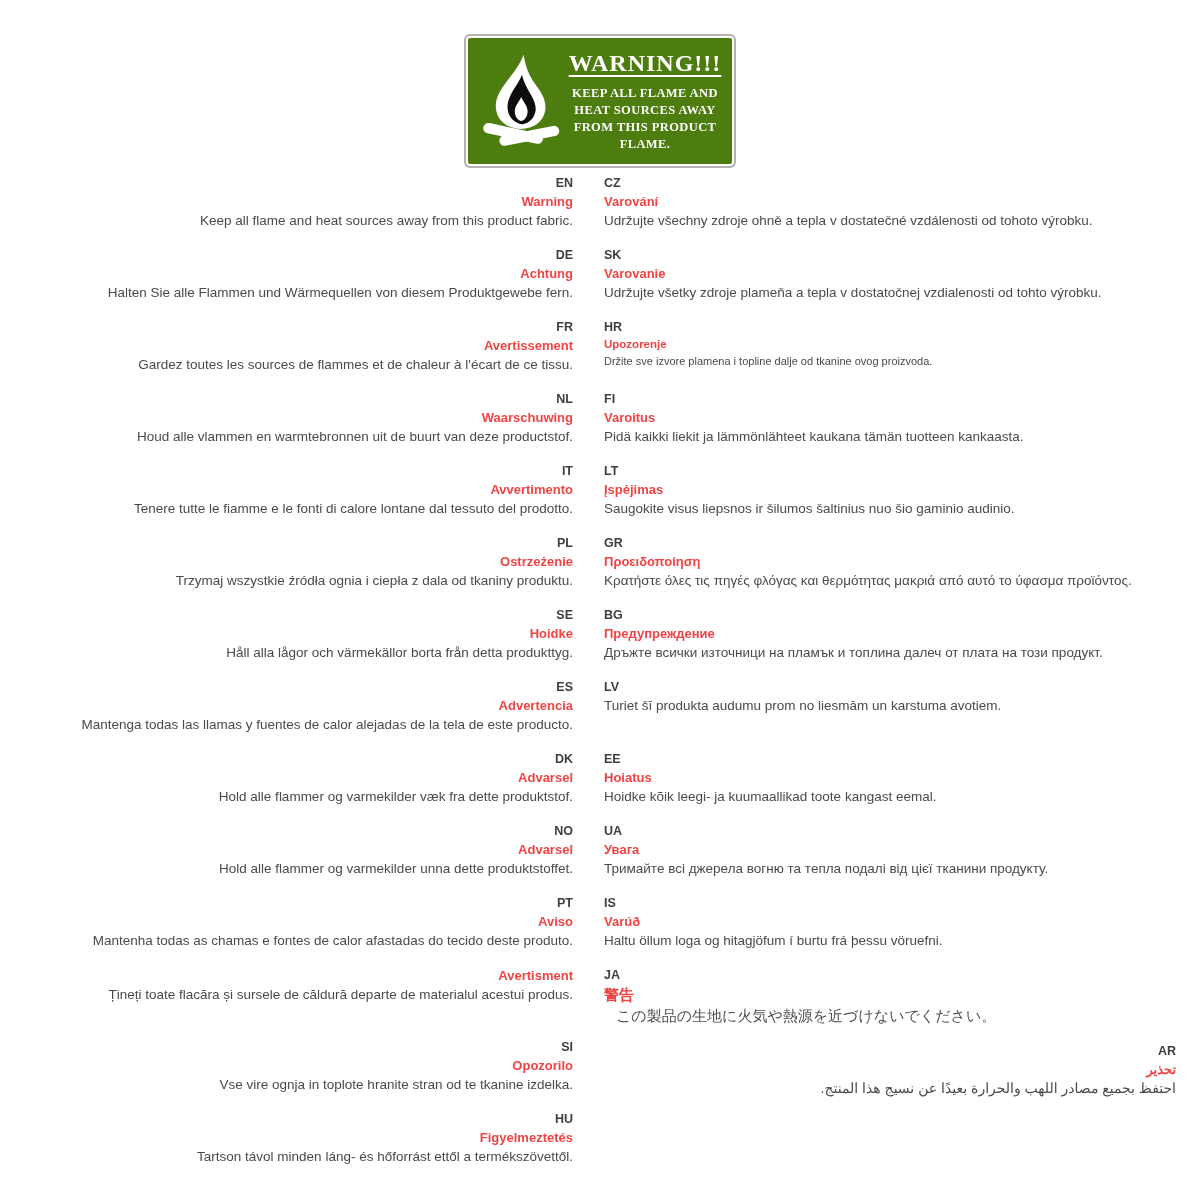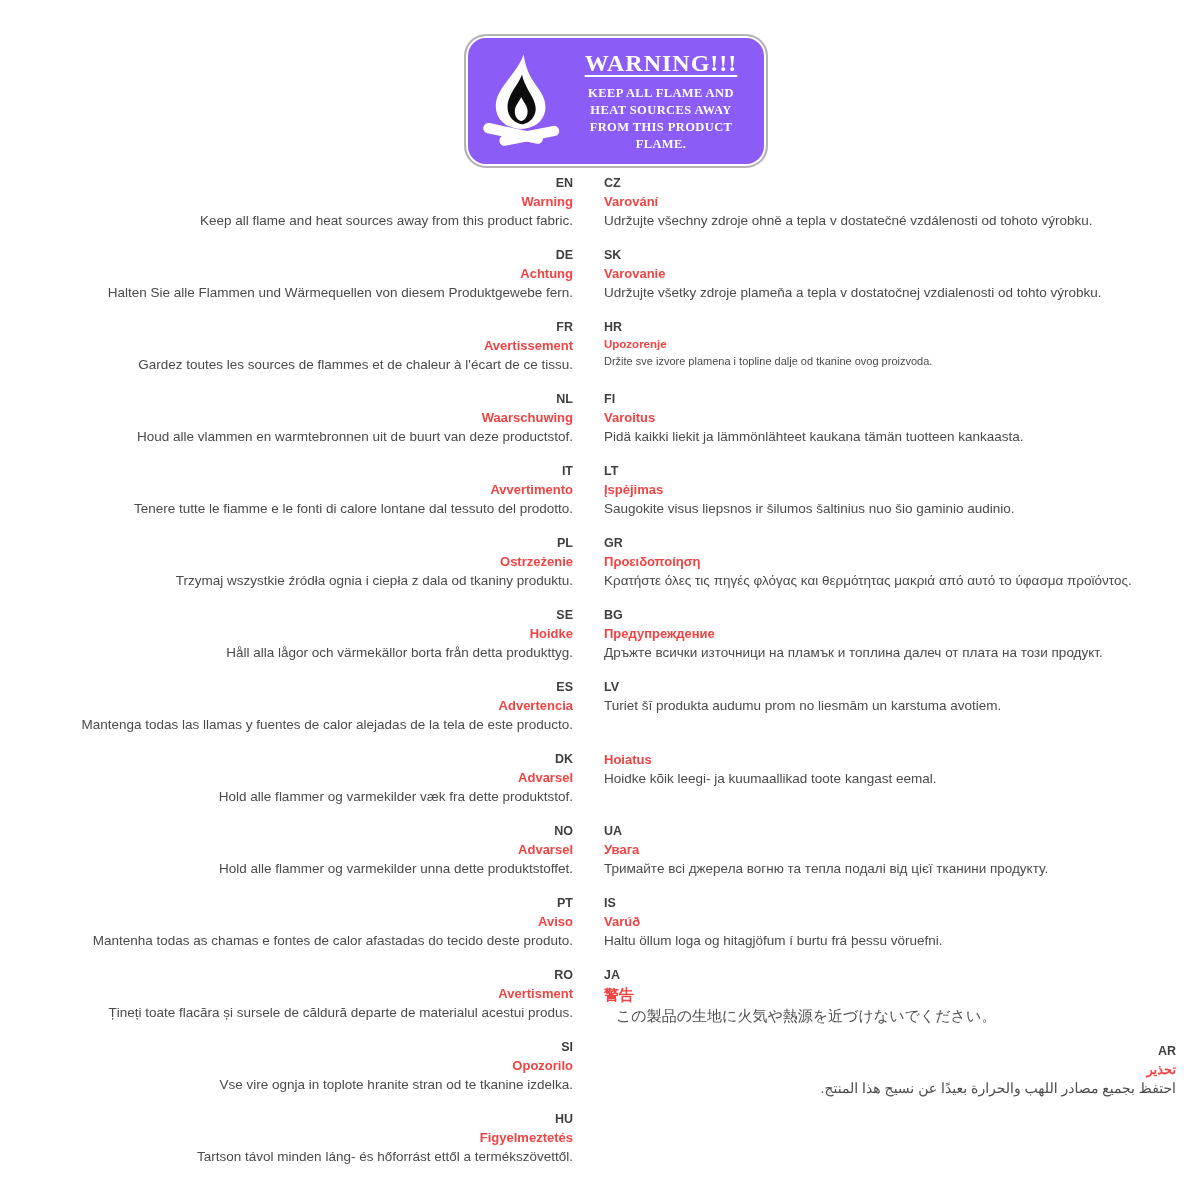--- a/index.html
+++ b/index.html
@@ -3,22 +3,22 @@
 <meta charset="utf-8">
 <style>
   html,body{margin:0;padding:0;background:#ffffff;}
   .page{
     position:relative;width:1200px;height:1200px;background:#ffffff;overflow:hidden;
     font-family:"Liberation Sans",sans-serif;
   }
 
   
   .badge{
-    position:absolute;left:466px;top:36px;width:300px;height:130px;
-    background:#8b5cf6;border-radius:20px;
+    position:absolute;left:466px;top:36px;width:268px;height:130px;
+    background:#4d7c0f;border-radius:4px;
     box-shadow:0 0 0 2px #b3b3b3, inset 0 0 0 2px #ffffff;
     display:flex;align-items:center;box-sizing:border-box;padding:8px 10px 8px 8px;
   }
   .badge-icon{width:88px;height:106px;flex:0 0 auto;margin-left:4px;}
   .badge-icon svg{width:100%;height:100%;display:block;}
   .badge-text{
     flex:1;color:#ffffff;text-align:center;
     font-family:"Liberation Serif",serif;font-weight:bold;
   }
   .badge-title{
@@ -126,21 +126,20 @@
       <div class="lang-code">NO</div>
       <div class="lang-title">Advarsel</div>
       <div class="lang-text">Hold alle flammer og varmekilder unna dette produktstoffet.</div>
     </div>
     <div class="lang-block">
       <div class="lang-code">PT</div>
       <div class="lang-title">Aviso</div>
       <div class="lang-text">Mantenha todas as chamas e fontes de calor afastadas do tecido deste produto.</div>
     </div>
     <div class="lang-block">
-      <div class="lang-code">RO</div>
       <div class="lang-title">Avertisment</div>
       <div class="lang-text">Țineți toate flacăra și sursele de căldură departe de materialul acestui produs.</div>
     </div>
     <div class="lang-block">
       <div class="lang-code">SI</div>
       <div class="lang-title">Opozorilo</div>
       <div class="lang-text">Vse vire ognja in toplote hranite stran od te tkanine izdelka.</div>
     </div>
     <div class="lang-block">
       <div class="lang-code">HU</div>
@@ -183,20 +182,21 @@
     <div class="lang-block">
       <div class="lang-code">BG</div>
       <div class="lang-title">Предупреждение</div>
       <div class="lang-text">Дръжте всички източници на пламък и топлина далеч от плата на този продукт.</div>
     </div>
     <div class="lang-block">
       <div class="lang-code">LV</div>
       <div class="lang-text">Turiet šī produkta audumu prom no liesmām un karstuma avotiem.</div>
     </div>
     <div class="lang-block">
+      <div class="lang-code">EE</div>
       <div class="lang-title">Hoiatus</div>
       <div class="lang-text">Hoidke kõik leegi- ja kuumaallikad toote kangast eemal.</div>
     </div>
     <div class="lang-block">
       <div class="lang-code">UA</div>
       <div class="lang-title">Увага</div>
       <div class="lang-text">Тримайте всі джерела вогню та тепла подалі від цієї тканини продукту.</div>
     </div>
     <div class="lang-block">
       <div class="lang-code">IS</div>

